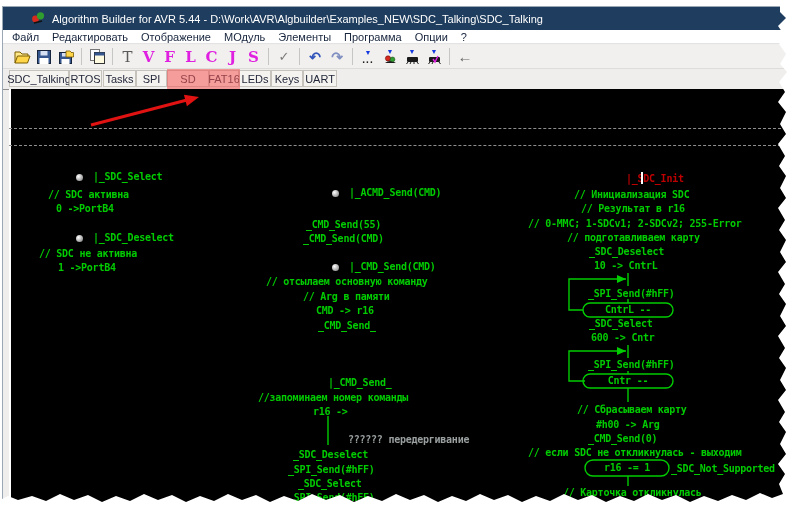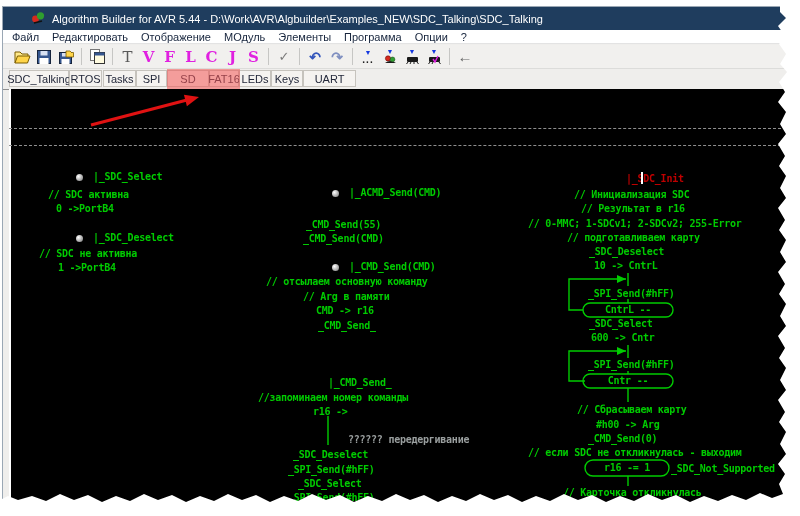--- a/index.html
+++ b/index.html
@@ -191,21 +191,21 @@
 
   <div class="tabbar">
     <div class="tab" style="left:6px;width:60px">SDC_Talking</div>
     <div class="tab" style="left:66px;width:33px">RTOS</div>
     <div class="tab" style="left:100px;width:33px">Tasks</div>
     <div class="tab" style="left:133px;width:31px">SPI</div>
     <div class="tab" style="left:164px;width:42px">SD</div>
     <div class="tab" style="left:206px;width:30px">FAT16</div>
     <div class="tab" style="left:236px;width:32px">LEDs</div>
     <div class="tab" style="left:268px;width:32px">Keys</div>
-    <div class="tab" style="left:300px;width:53px">UART</div>
+    <div class="tab" style="left:300px;width:34px">UART</div>
     <div class="tab-highlight"></div>
   </div>
 
   <div class="canvas">
     <div class="canvas-edge"></div>
 
     <svg class="flow" width="772" height="418" viewBox="0 0 772 418">
       <g stroke="#00cc00" stroke-width="1.4" fill="none">
         <line x1="319" y1="327" x2="319" y2="356"></line>
         <line x1="619" y1="184" x2="619" y2="197"></line>

